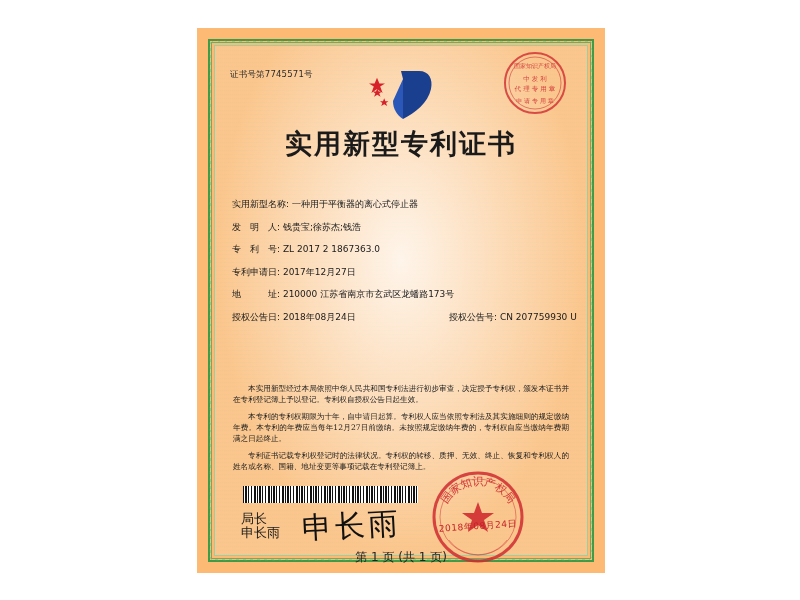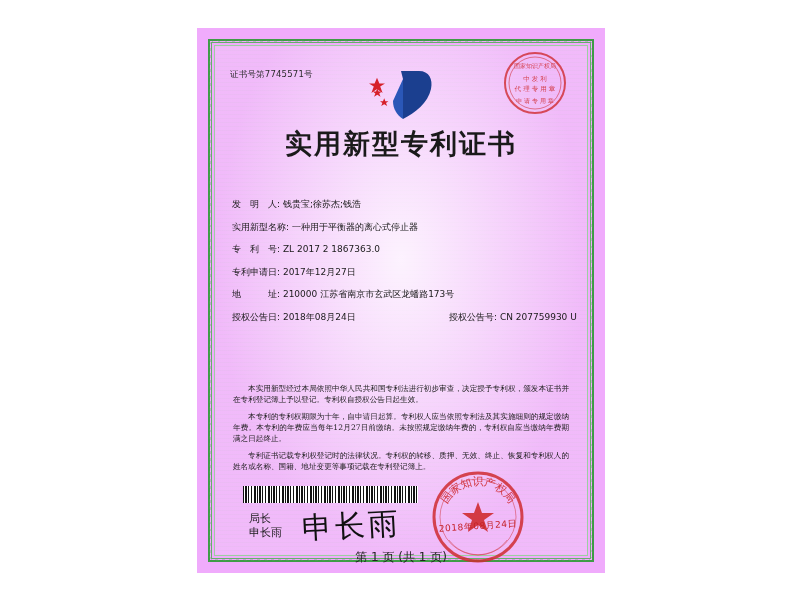--- a/index.html
+++ b/index.html
@@ -14,21 +14,21 @@
     overflow: hidden;
   }
 
   
   #certificate-page {
     position: absolute;
     left: 197px;
     top: 28px;
     width: 408px;
     height: 545px;
-    background: #f0abfc;
+    background: #fdba74;
     box-sizing: border-box;
   }
 
   
   .frame-outer {
     position: absolute;
     left: 11px;
     top: 11px;
     right: 11px;
     bottom: 11px;
@@ -183,23 +183,23 @@
     background:
       repeating-linear-gradient(90deg,
         #111 0 1px, #fff 1px 2px, #111 2px 4px, #fff 4px 5px,
         #111 5px 6px, #fff 6px 8px, #111 8px 9px, #fff 9px 11px,
         #111 11px 13px, #fff 13px 14px);
   }
 
   
   .sig-label {
     position: absolute;
-    left: 52px;
+    left: 44px;
     top: 484px;
-    font-size: 11px;
+    font-size: 13px;
     line-height: 14px;
     color: #1a1a1a;
   }
   #signature {
     position: absolute;
     left: 105px;
     top: 478px;
     font-family: "DejaVu Serif", "Liberation Serif", serif;
     font-size: 30px;
     color: #111;
@@ -264,26 +264,26 @@
     <text x="33" y="18" font-size="6" fill="#cf2b30" text-anchor="middle" font-family="DejaVu Serif, serif" opacity="0.85">国家知识产权局</text>
     <text x="33" y="31" font-size="6.5" fill="#cf2b30" text-anchor="middle" font-family="DejaVu Serif, serif" opacity="0.85">中 发 利</text>
     <text x="33" y="41" font-size="6.5" fill="#cf2b30" text-anchor="middle" font-family="DejaVu Serif, serif" opacity="0.85">代 理 专 用 章</text>
     <text x="33" y="53" font-size="6" fill="#cf2b30" text-anchor="middle" font-family="DejaVu Serif, serif" opacity="0.85">申 请 专 用 章</text>
   </svg>
 
   <div class="cert-title">实用新型专利证书</div>
 
   <div class="fields">
     <div class="field-row">
+      <span class="field-label">实用新型名称:</span>
+      <span class="field-value">一种用于平衡器的离心式停止器</span>
+    </div>
+    <div class="field-row">
       <span class="field-label">发　明　人:</span>
       <span class="field-value">钱贵宝;徐苏杰;钱浩</span>
-    </div>
-    <div class="field-row">
-      <span class="field-label">实用新型名称:</span>
-      <span class="field-value">一种用于平衡器的离心式停止器</span>
     </div>
     <div class="field-row">
       <span class="field-label">专　利　号:</span>
       <span class="field-value">ZL 2017 2 1867363.0</span>
     </div>
     <div class="field-row">
       <span class="field-label">专利申请日:</span>
       <span class="field-value">2017年12月27日</span>
     </div>
     <div class="field-row">

